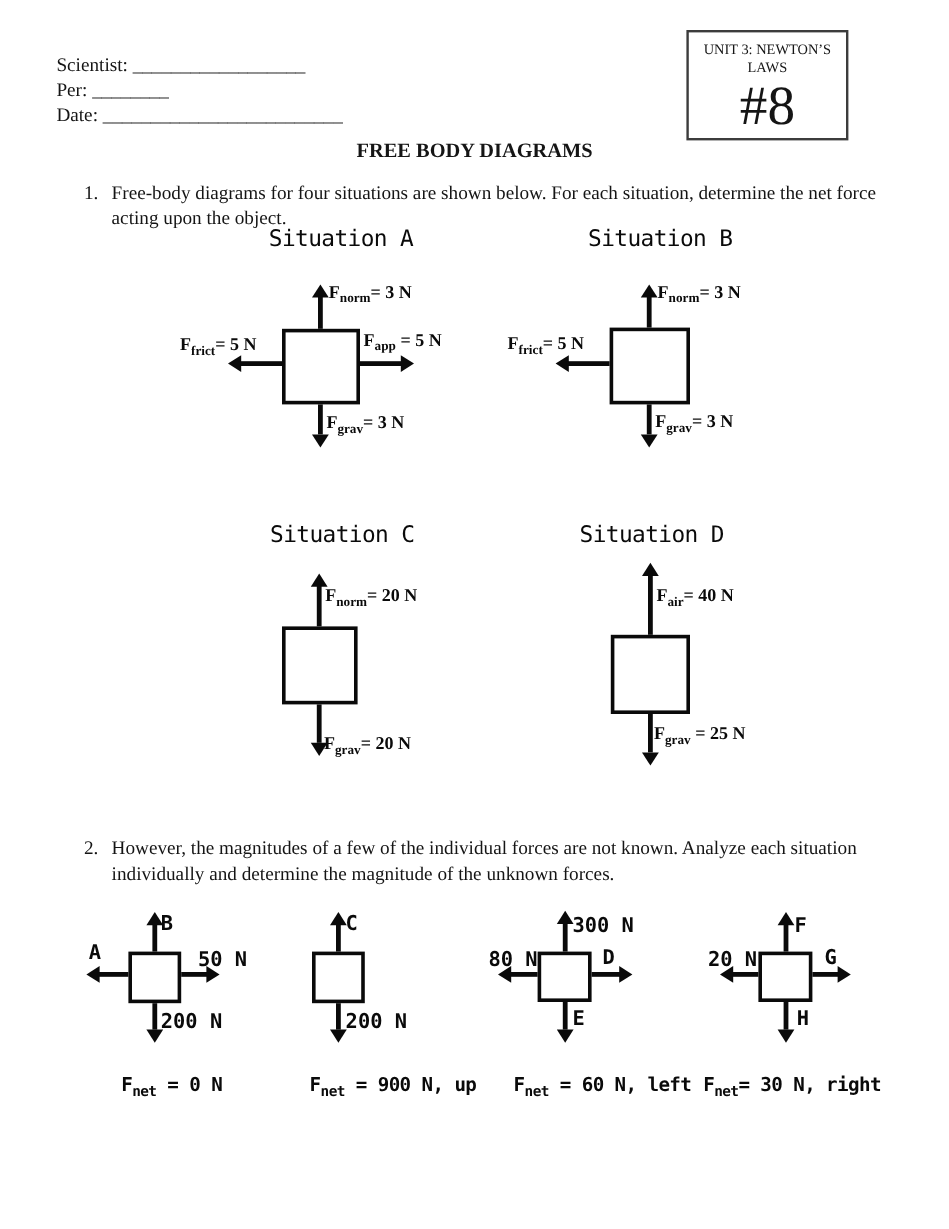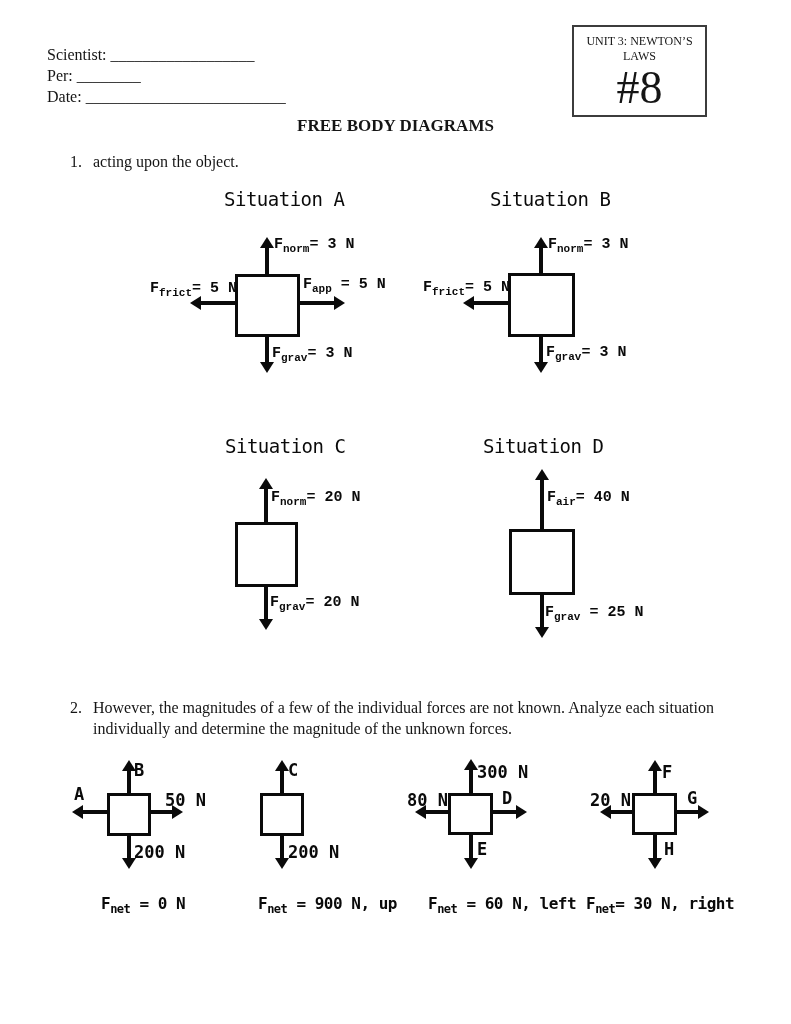--- a/index.html
+++ b/index.html
@@ -20,21 +20,21 @@
   .vline{position:absolute;width:4px;background:#0a0a0a;}
   .hline{position:absolute;height:4px;background:#0a0a0a;}
   .ah-up{position:absolute;width:0;height:0;border-left:7px solid transparent;
          border-right:7px solid transparent;border-bottom:11px solid #0a0a0a;}
   .ah-down{position:absolute;width:0;height:0;border-left:7px solid transparent;
          border-right:7px solid transparent;border-top:11px solid #0a0a0a;}
   .ah-left{position:absolute;width:0;height:0;border-top:7px solid transparent;
          border-bottom:7px solid transparent;border-right:11px solid #0a0a0a;}
   .ah-right{position:absolute;width:0;height:0;border-top:7px solid transparent;
          border-bottom:7px solid transparent;border-left:11px solid #0a0a0a;}
-  .flabel{position:absolute;font-family:Liberation Mono, monospace;font-weight:bold;
+  .flabel{position:absolute;font-family:Liberation Serif, serif;font-weight:bold;
           font-size:15px;color:#0a0a0a;white-space:nowrap;line-height:1;}
   .flabel sub{font-size:11px;line-height:1;}
   .dlabel{position:absolute;font-family:"DejaVu Sans Mono",monospace;font-weight:bold;
           font-size:17px;color:#0a0a0a;white-space:nowrap;line-height:1;}
   .fnet{position:absolute;font-family:"DejaVu Sans Mono",monospace;font-weight:bold;
         font-size:16px;letter-spacing:-0.5px;color:#0a0a0a;white-space:nowrap;line-height:1;}
   .fnet sub{font-size:12px;line-height:1;text-align:right;}
 </style>
 </head>
 <body>
@@ -51,20 +51,21 @@
       <div>LAWS</div>
     </div>
     <div class="unit-num">#8</div>
   </div>
 
   <div class="main-title">FREE BODY DIAGRAMS</div>
 
   <div class="qblock" style="left:70px;top:151px;width:660px;">
     <div class="qnum">1.</div>
     <div>
+      <div>Free-body diagrams for four situations are shown below. For each situation, determine the net force</div>
       <div>acting upon the object.</div>
     </div>
   </div>
 
   <div class="sit-title" style="left:224px;top:190px;">Situation A</div>
   <div class="fbox" style="left:235px;top:274px;width:59px;height:57px;"></div>
   <div class="ah-up" style="left:260px;top:237px;"></div>
   <div class="vline" style="left:265px;top:246px;height:28px;"></div>
   <div class="ah-left" style="left:190px;top:296px;"></div>
   <div class="hline" style="left:199px;top:301px;width:36px;"></div>
@@ -89,21 +90,21 @@
   <div class="flabel" style="left:423px;top:280px;"><span>F</span><sub>frict</sub><span>= 5 N</span></div>
   <div class="flabel" style="left:546px;top:345px;"><span>F</span><sub>grav</sub><span>= 3 N</span></div>
 
   <div class="sit-title" style="left:225px;top:437px;">Situation C</div>
   <div class="fbox" style="left:235px;top:522px;width:57px;height:59px;"></div>
   <div class="ah-up" style="left:259px;top:478px;"></div>
   <div class="vline" style="left:264px;top:487px;height:35px;"></div>
   <div class="ah-down" style="left:259px;top:619px;"></div>
   <div class="vline" style="left:264px;top:587px;height:32px;"></div>
   <div class="flabel" style="left:271px;top:490px;"><span>F</span><sub>norm</sub><span>= 20 N</span></div>
-  <div class="flabel" style="left:270px;top:595px;"><span>F</span><sub>grav</sub><span>= 20 N</span></div>
+  <div class="flabel" style="left:270px;top:613px;"><span>F</span><sub>grav</sub><span>= 20 N</span></div>
 
   <div class="sit-title" style="left:483px;top:437px;">Situation D</div>
   <div class="fbox" style="left:509px;top:529px;width:60px;height:60px;"></div>
   <div class="ah-up" style="left:535px;top:469px;"></div>
   <div class="vline" style="left:540px;top:478px;height:51px;"></div>
   <div class="ah-down" style="left:535px;top:627px;"></div>
   <div class="vline" style="left:540px;top:595px;height:32px;"></div>
   <div class="flabel" style="left:547px;top:490px;text-align:center;"><span>F</span><sub>air</sub><span>= 40 N</span></div>
   <div class="flabel" style="left:545px;top:605px;"><span>F</span><sub>grav</sub><span> = 25 N</span></div>
 

